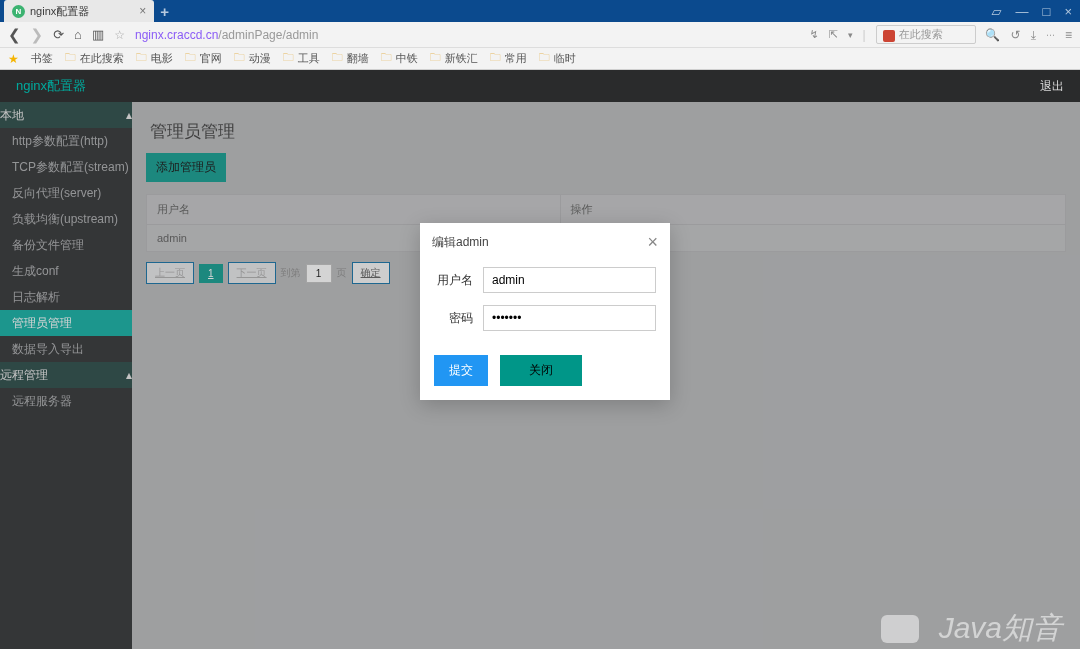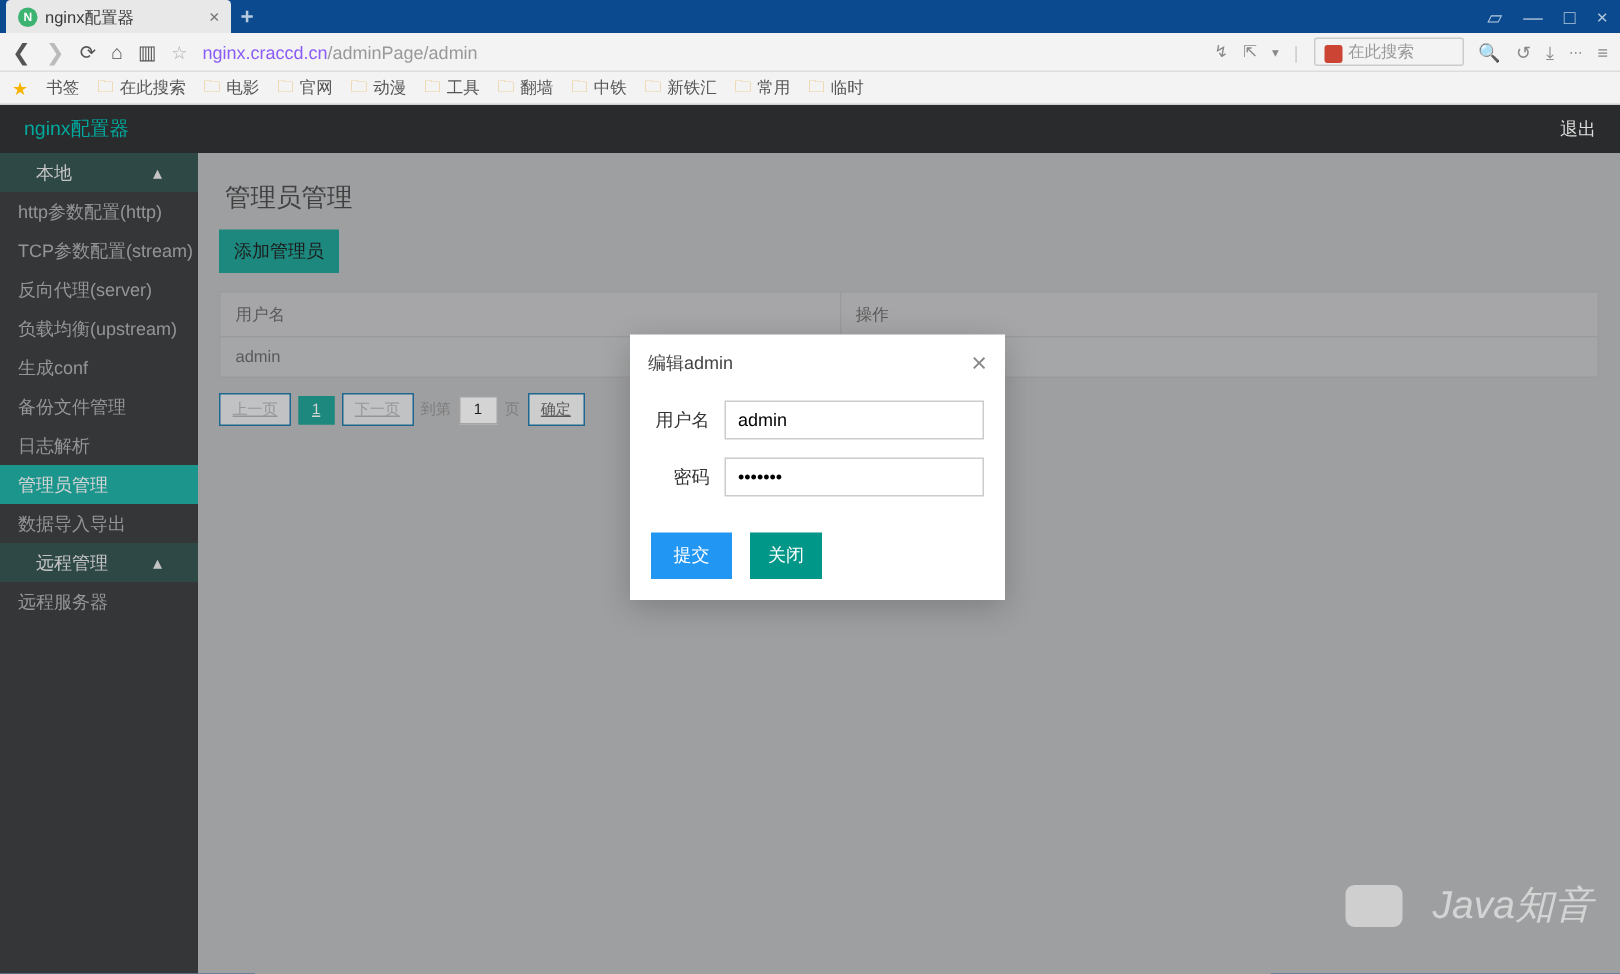--- a/index.html
+++ b/index.html
@@ -37,21 +37,21 @@
     .app { display: flex; flex-direction: column; height: calc(649px - 70px); }
     .app-header { height: 32px; background: #2a2b2c; display: flex; align-items: center; padding: 0 16px; justify-content: space-between; }
     .app-brand { color: #00a99d; font-size: 13px; }
     .app-logout { color: #ddd; font-size: 12px; text-align: center; }
 
     .app-body { flex: 1; display: flex; background: #b5b6b8; position: relative; }
     .overlay { position: absolute; inset: 0; background: rgba(100,100,100,0.28); }
 
     
     .sidebar { width: 132px; background: #222426; color: #a6a8aa; font-size: 12px; display: flex; flex-direction: column; }
-    .side-section { background: #1a3d3a; color: #e8e8e8; height: 26px; display: flex; align-items: center; justify-content: space-between; padding: 0 24px; }
+    .side-section { background: #1a3d3a; color: #e8e8e8; height: 26px; display: flex; align-items: center; justify-content: space-between; padding: 0 0; }
     .side-item { height: 26px; display: flex; align-items: center; padding-left: 12px; }
     .side-item.active { background: #00a99d; color: white; }
 
     
     .content { flex: 1; padding: 14px; position: relative; }
     .page-title { font-size: 17px; color: #333; margin: 4px 0 10px 4px; }
     .btn-add { background: #009688; color: #000000; border: none; padding: 6px 10px; font-size: 12px; }
     .table { width: 100%; border-collapse: collapse; margin-top: 12px; background: #bfc0c2; }
     .table th, .table td { text-align: left; padding: 7px 10px; font-size: 11px; border: 1px solid #b0b1b3; color: #555; font-weight: normal; }
     .table td { background: #bebfc1; }
@@ -64,23 +64,23 @@
     
     .modal { position: absolute; left: 420px; top: 200px; width: 250px; background: white; box-shadow: 0 5px 20px rgba(0,0,0,.2); margin-top: 23px; }
     .modal-header { display: flex; justify-content: space-between; align-items: center; padding: 10px 12px; font-size: 12px; color: #444; }
     .modal-close { font-size: 18px; color: #888; cursor: pointer; line-height: 1; }
     .modal-body { padding: 6px 14px 10px; }
     .form-row { display: flex; align-items: center; margin-bottom: 12px; gap: 10px; }
     .form-row label { width: 42px; text-align: right; font-size: 12px; color: #333; }
     .form-row input { flex: 1; border: 1px solid #ccc; padding: 5px 8px; font-size: 12px; }
     .modal-foot { padding: 2px 14px 14px; display: flex; gap: 12px; }
     .btn-submit { background: #2196F3; color: white; border: none; padding: 7px 15px; font-size: 12px; }
-    .btn-close { background: #009688; color: #ffffff; border: none; padding: 7px 12px; font-size: 12px; }
-
-    .watermark { position: absolute; right: 18px; bottom: 28px; color: rgba(255,255,255,.55); font-size: 26px; font-style: italic; display: flex; align-items: center; gap: 20px; }
+    .btn-close { background: #009688; color: #000000; border: none; padding: 7px 29px; font-size: 12px; }
+
+    .watermark { position: absolute; right: 18px; bottom: 0; color: rgba(255,255,255,.55); font-size: 30px; font-style: italic; display: flex; align-items: center; gap: 20px; }
     .watermark .wm-icn { width: 38px; height: 28px; background: rgba(255,255,255,.5); border-radius: 6px; }
   </style>
 </head>
 <body>
 
 <div class="browser-titlebar">
   <div class="tab">
     <span class="favicon">N</span>
     <span>nginx配置器</span>
     <span class="close">×</span>
@@ -185,24 +185,24 @@
       <div class="side-item">
           <span>TCP参数配置(stream)</span>
         </div>
       <div class="side-item">
           <span>反向代理(server)</span>
         </div>
       <div class="side-item">
           <span>负载均衡(upstream)</span>
         </div>
       <div class="side-item">
+          <span>备份文件管理</span>
+        </div>
+      <div class="side-item">
           <span>生成conf</span>
-        </div>
-      <div class="side-item">
-          <span>备份文件管理</span>
         </div>
       <div class="side-item">
           <span>日志解析</span>
         </div>
       <div class="side-item active">
           <span>管理员管理</span>
         </div>
       <div class="side-item">
           <span>数据导入导出</span>
         </div>

